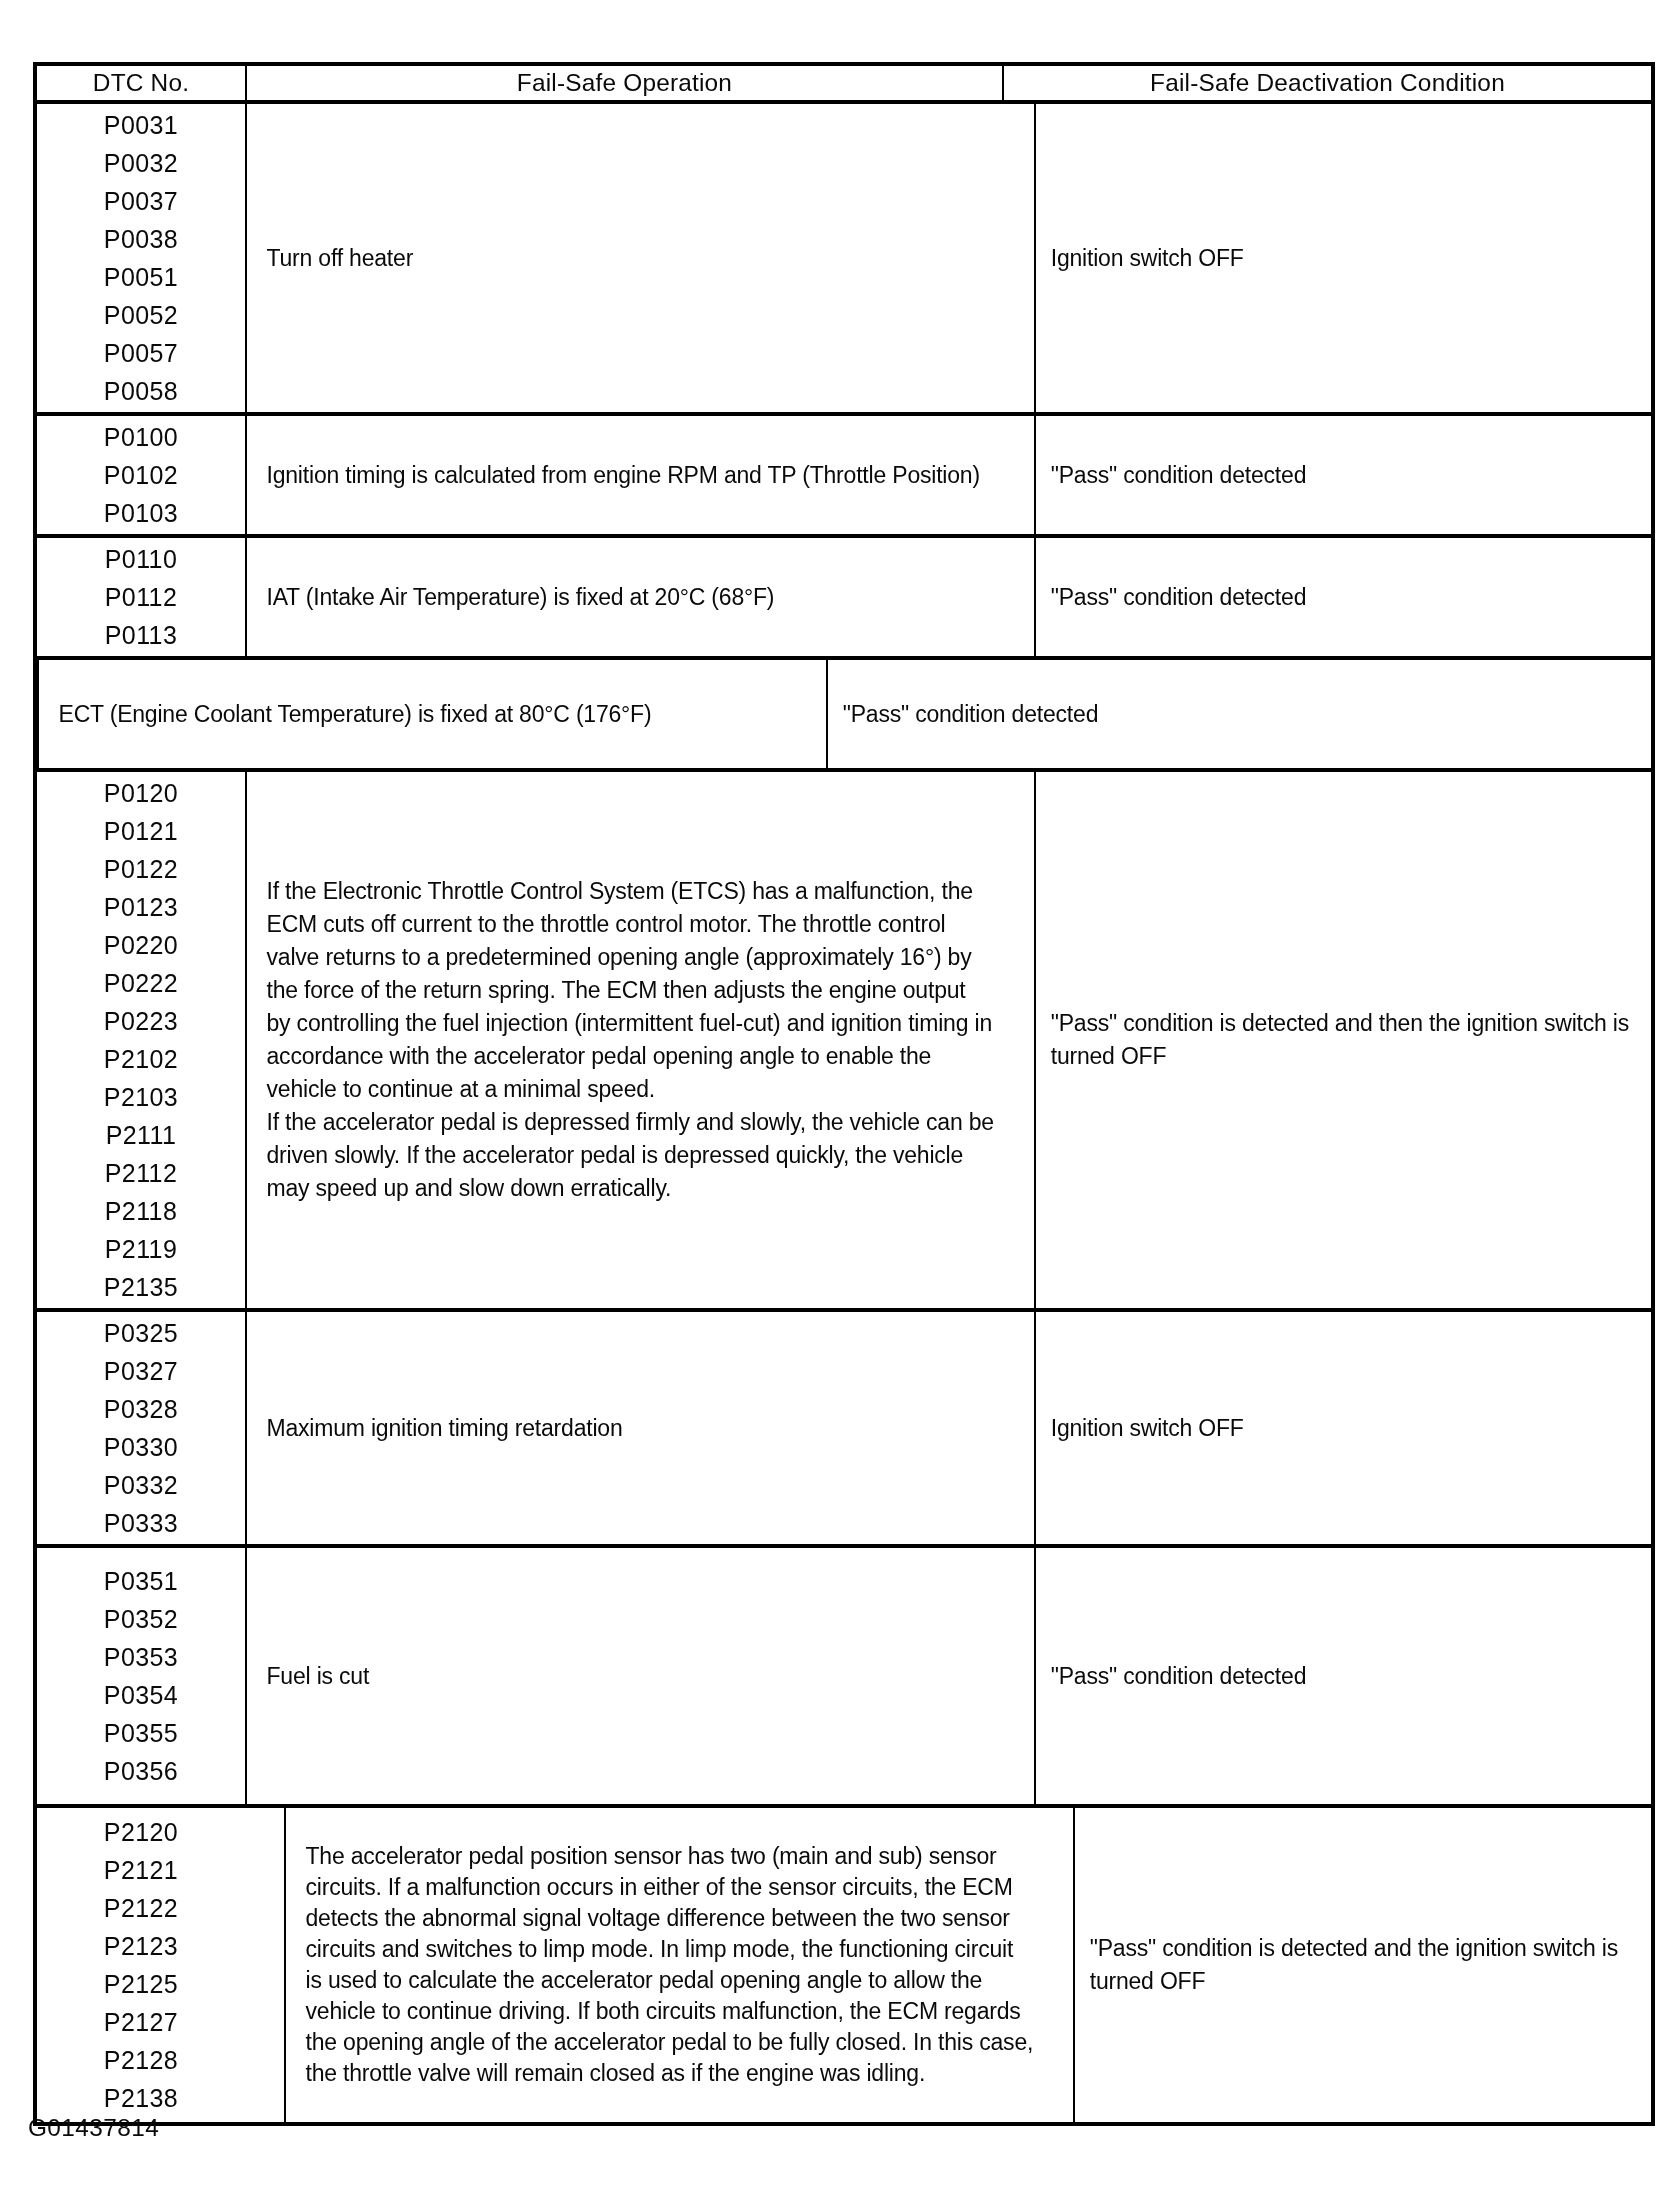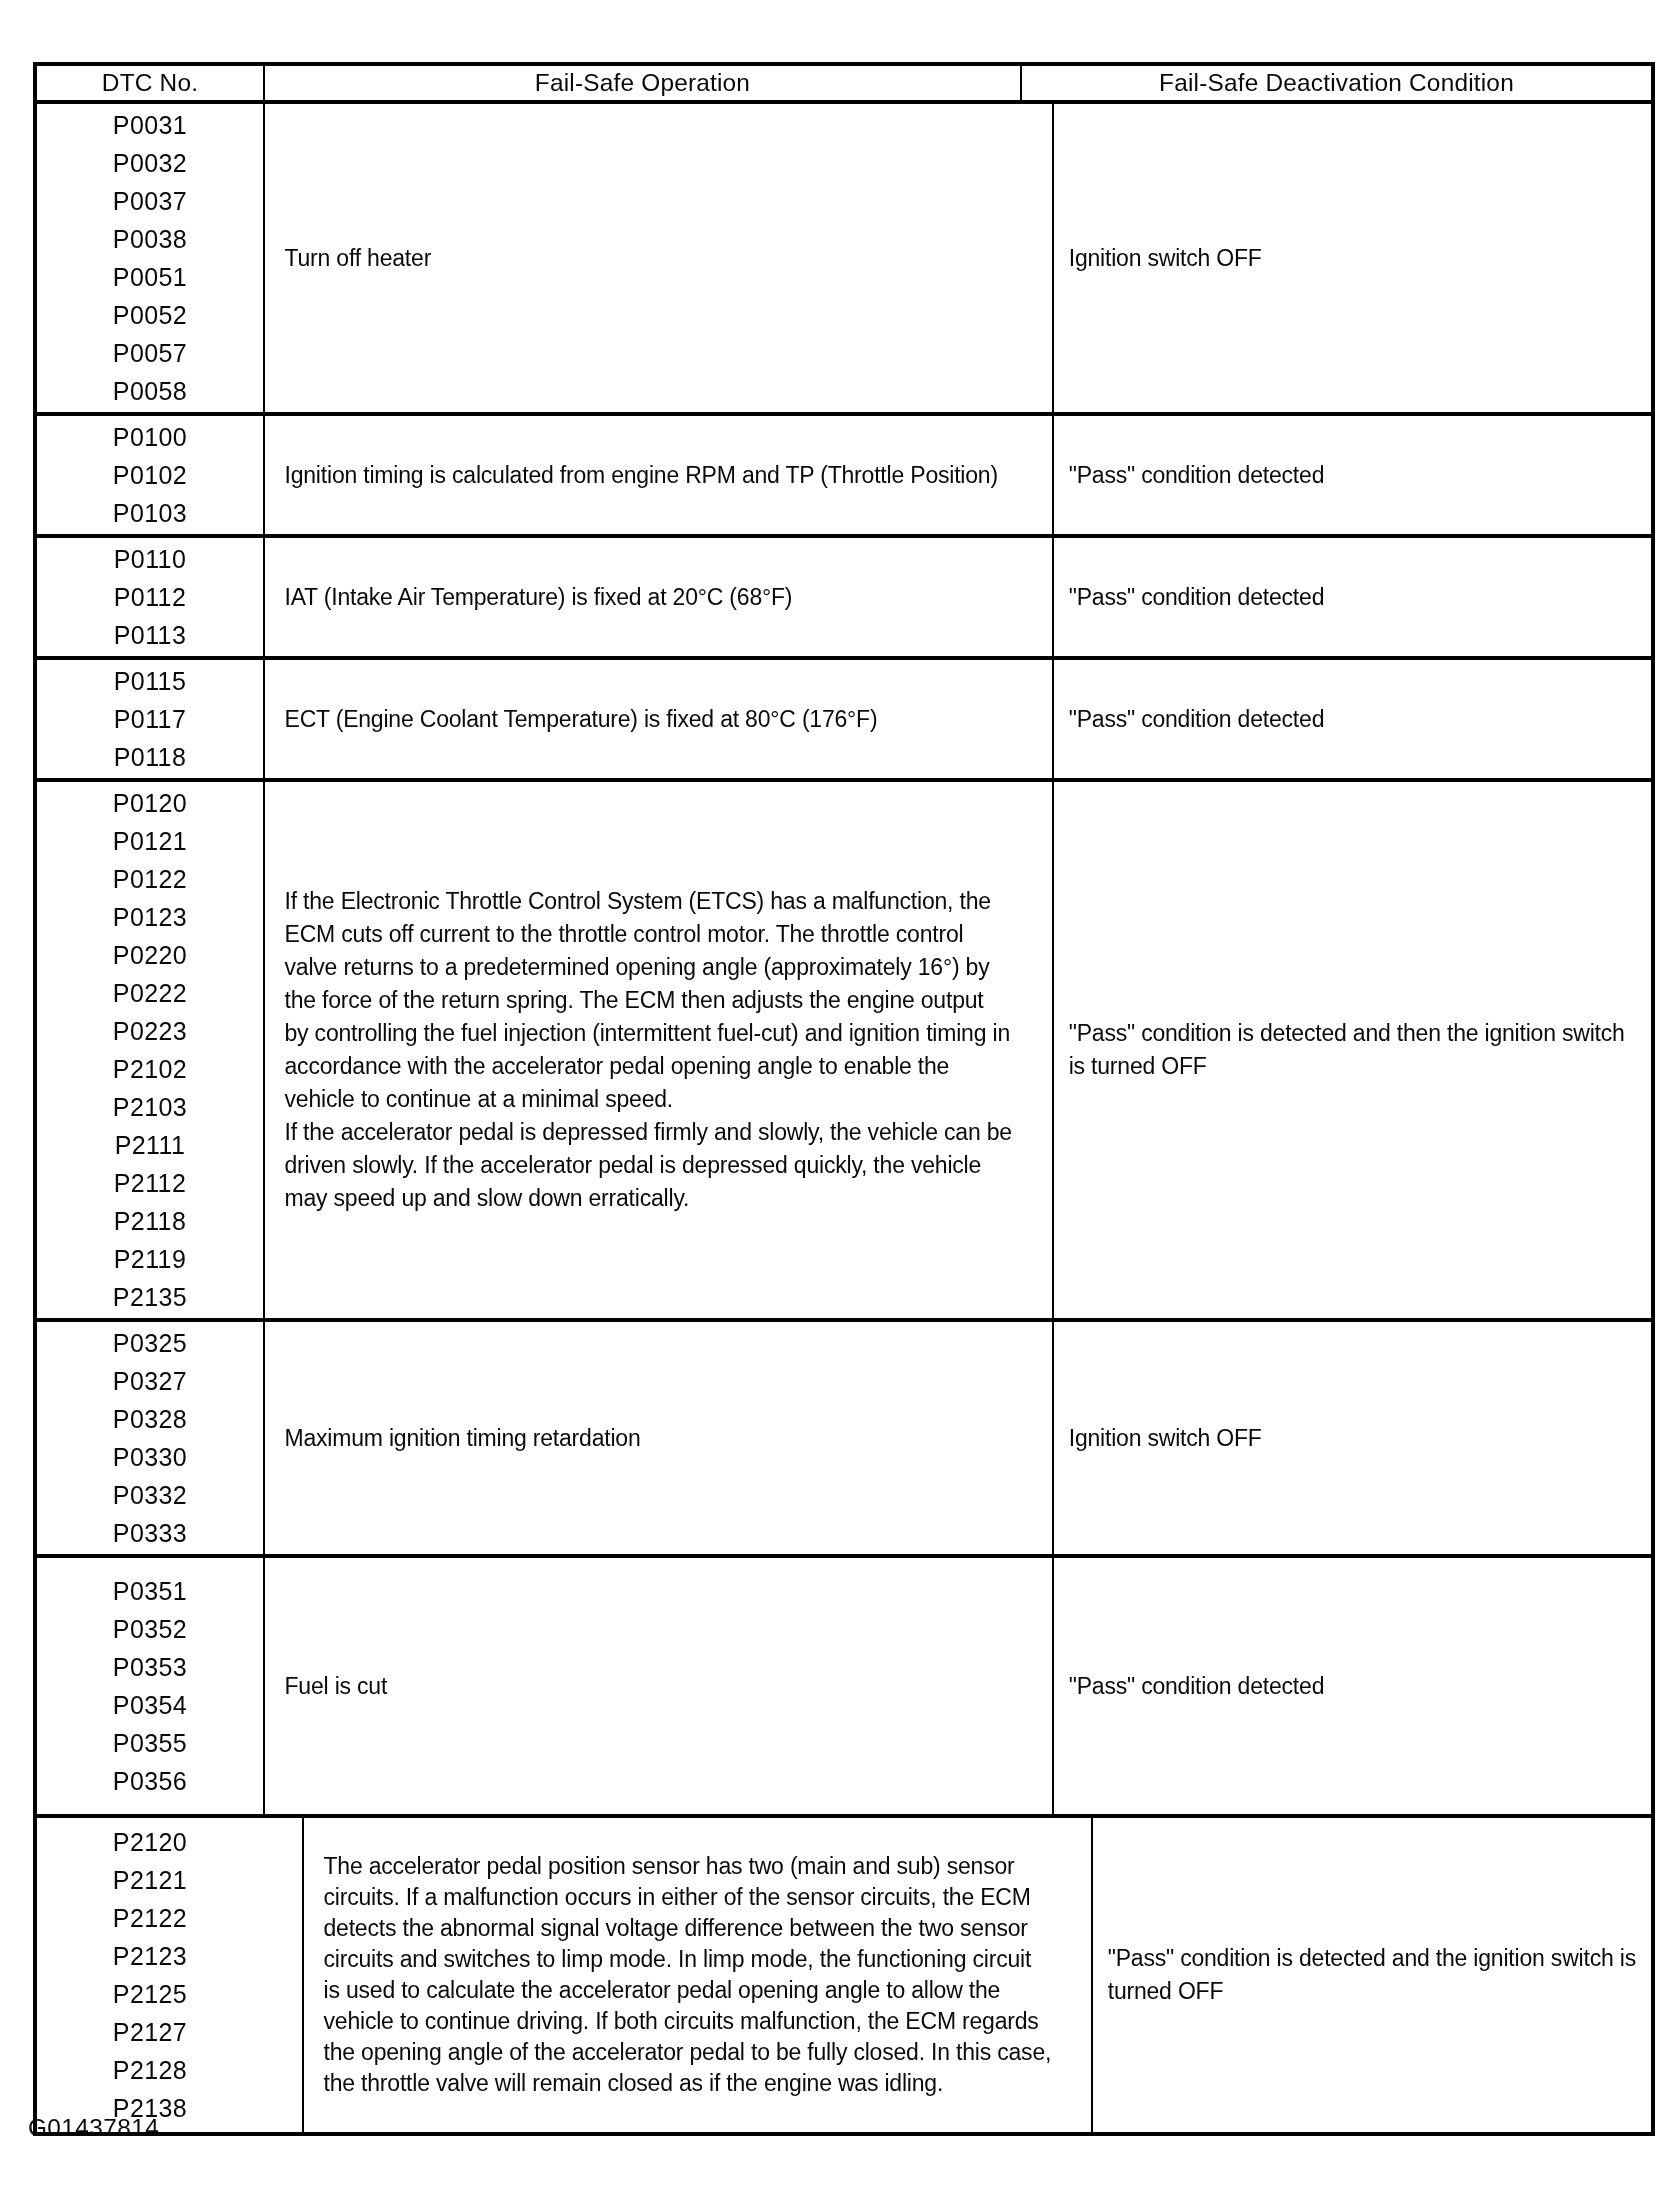--- a/index.html
+++ b/index.html
@@ -28,21 +28,21 @@
     align-items: stretch;
     border-top: 4.9px solid #000;
   }
   .t-row:first-child { border-top: none; }
   .cell {
     display: flex;
     flex-direction: column;
     justify-content: center;
     box-sizing: border-box;
   }
-  .c1 { width: 226px; }
+  .c1 { width: 208px; }
   .c2 { width: 757px; border-left: 2.4px solid #000; }
   .c3 { flex: 1; border-left: 2.4px solid #000; }
   .hdr-row { min-height: 34px; }
   .hdr-cell {
     align-items: center;
     justify-content: center;
     font-size: 24.4px;
     letter-spacing: 0.2px;
     text-align: center;
   }
@@ -137,25 +137,20 @@
     </div>
     <div class="cell c2 op-cell">
       <p>IAT (Intake Air Temperature) is fixed at 20°C (68°F)</p>
     </div>
     <div class="cell c3 deact-cell">
       <p style="margin:0">"Pass" condition detected</p>
     </div>
   </div>
 
   <div class="t-row rg4">
-    <div class="cell c1 codes-cell">
-      <div class="code-line">P0115</div>
-      <div class="code-line">P0117</div>
-      <div class="code-line">P0118</div>
-    </div>
     <div class="cell c2 op-cell">
       <p>ECT (Engine Coolant Temperature) is fixed at 80°C (176°F)</p>
     </div>
     <div class="cell c3 deact-cell">
       <p style="margin:0">"Pass" condition detected</p>
     </div>
   </div>
 
   <div class="t-row rg5">
     <div class="cell c1 codes-cell">

